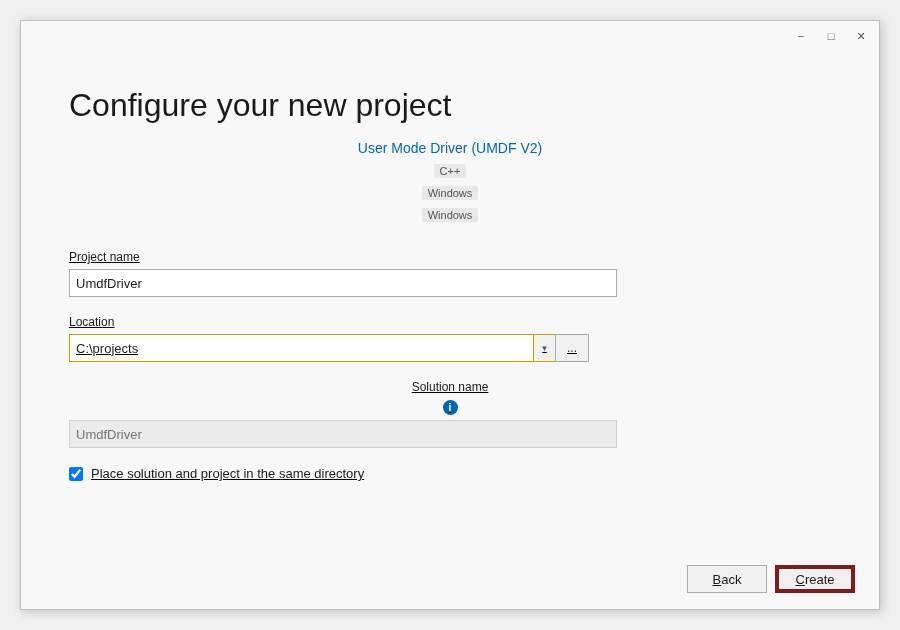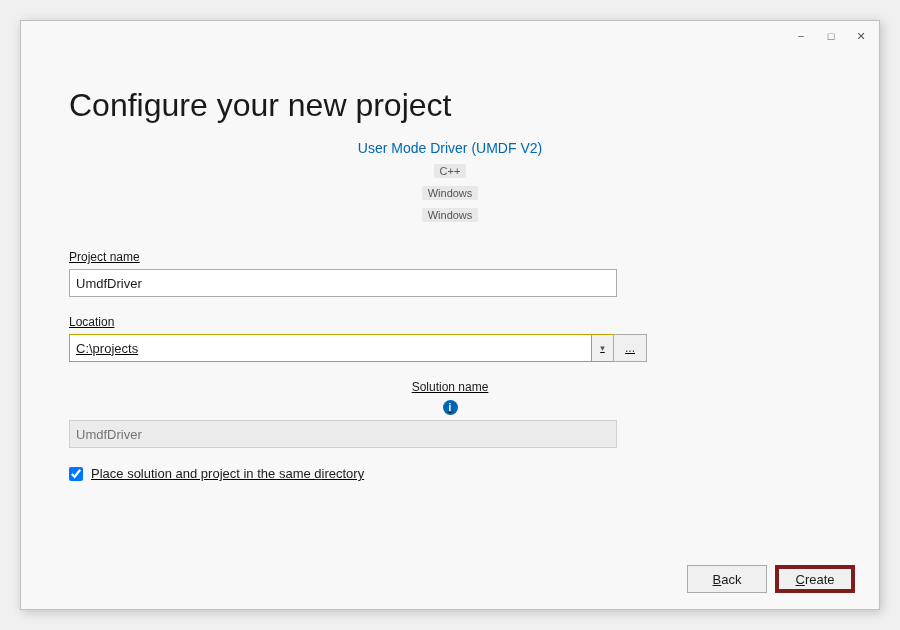--- a/index.html
+++ b/index.html
@@ -99,21 +99,21 @@
       font-family: 'Segoe UI', sans-serif;
       color: #1a1a1a;
       outline: none;
     }
     .location-row {
       display: flex;
       align-items: center;
       gap: 0;
     }
     .location-input {
-      width: 522px;
+      width: 464px;
       height: 28px;
       border: 1px solid #c8a000;
       border-right: none;
       background: #ffffff;
       padding: 2px 6px;
       font-size: 13px;
       font-family: 'Segoe UI', sans-serif;
       color: #1a1a1a;
       outline: none;
     }

